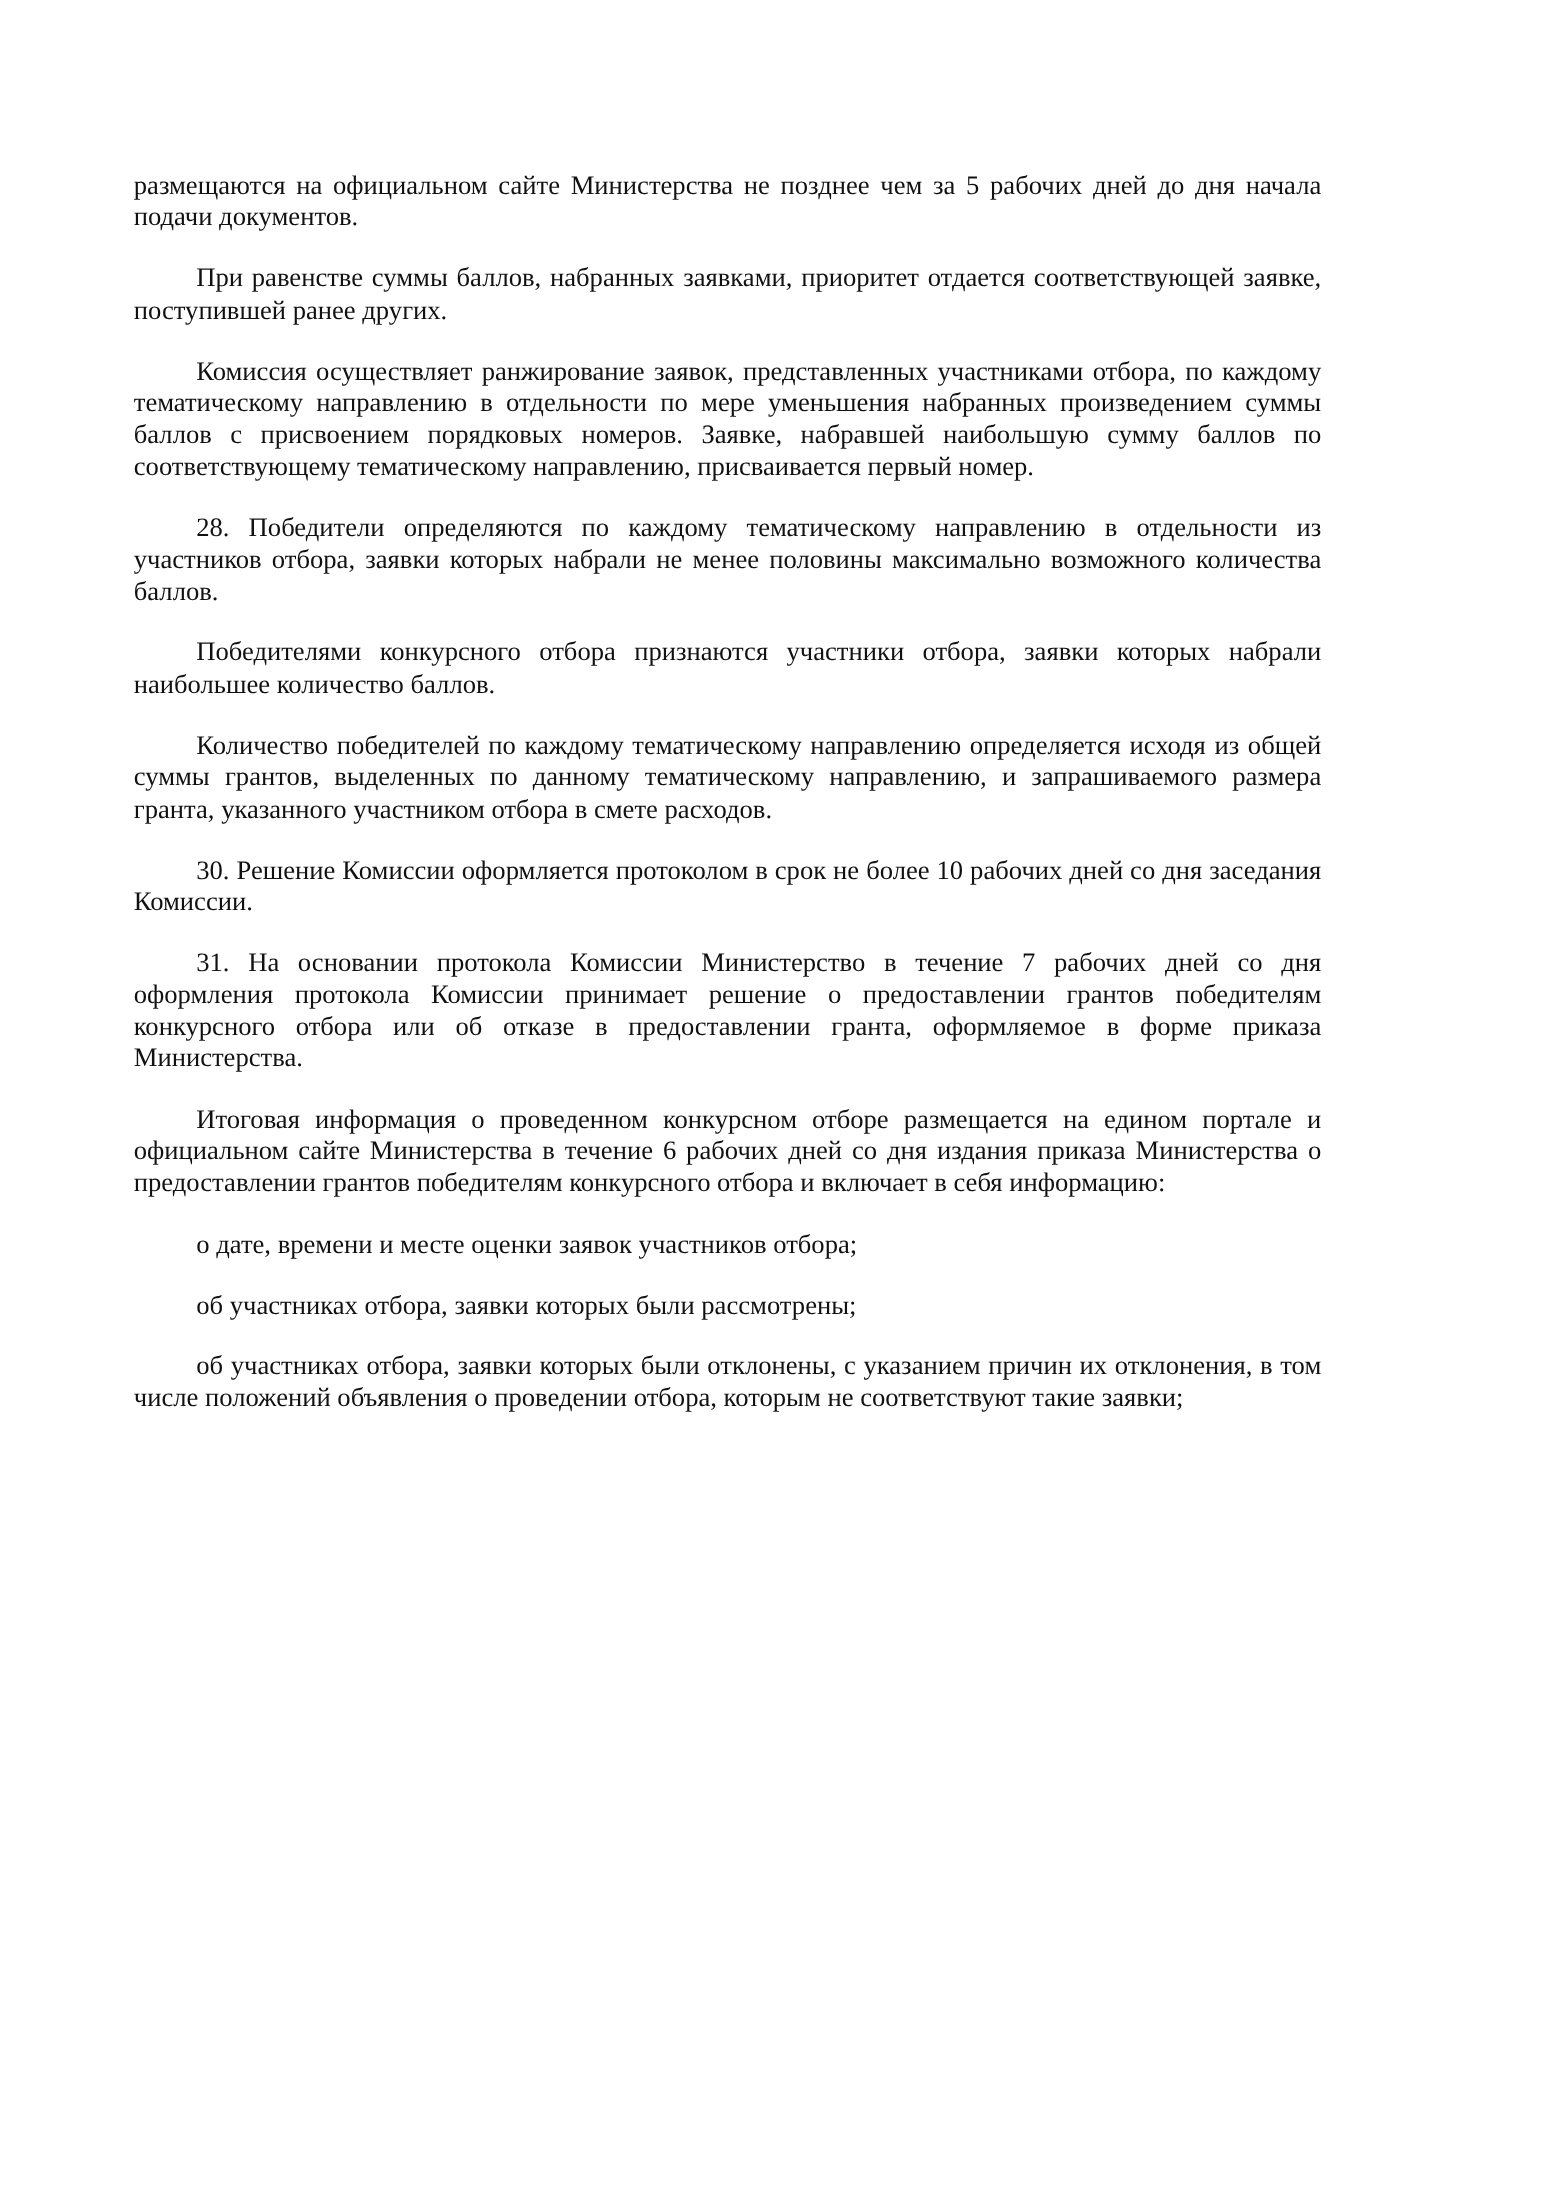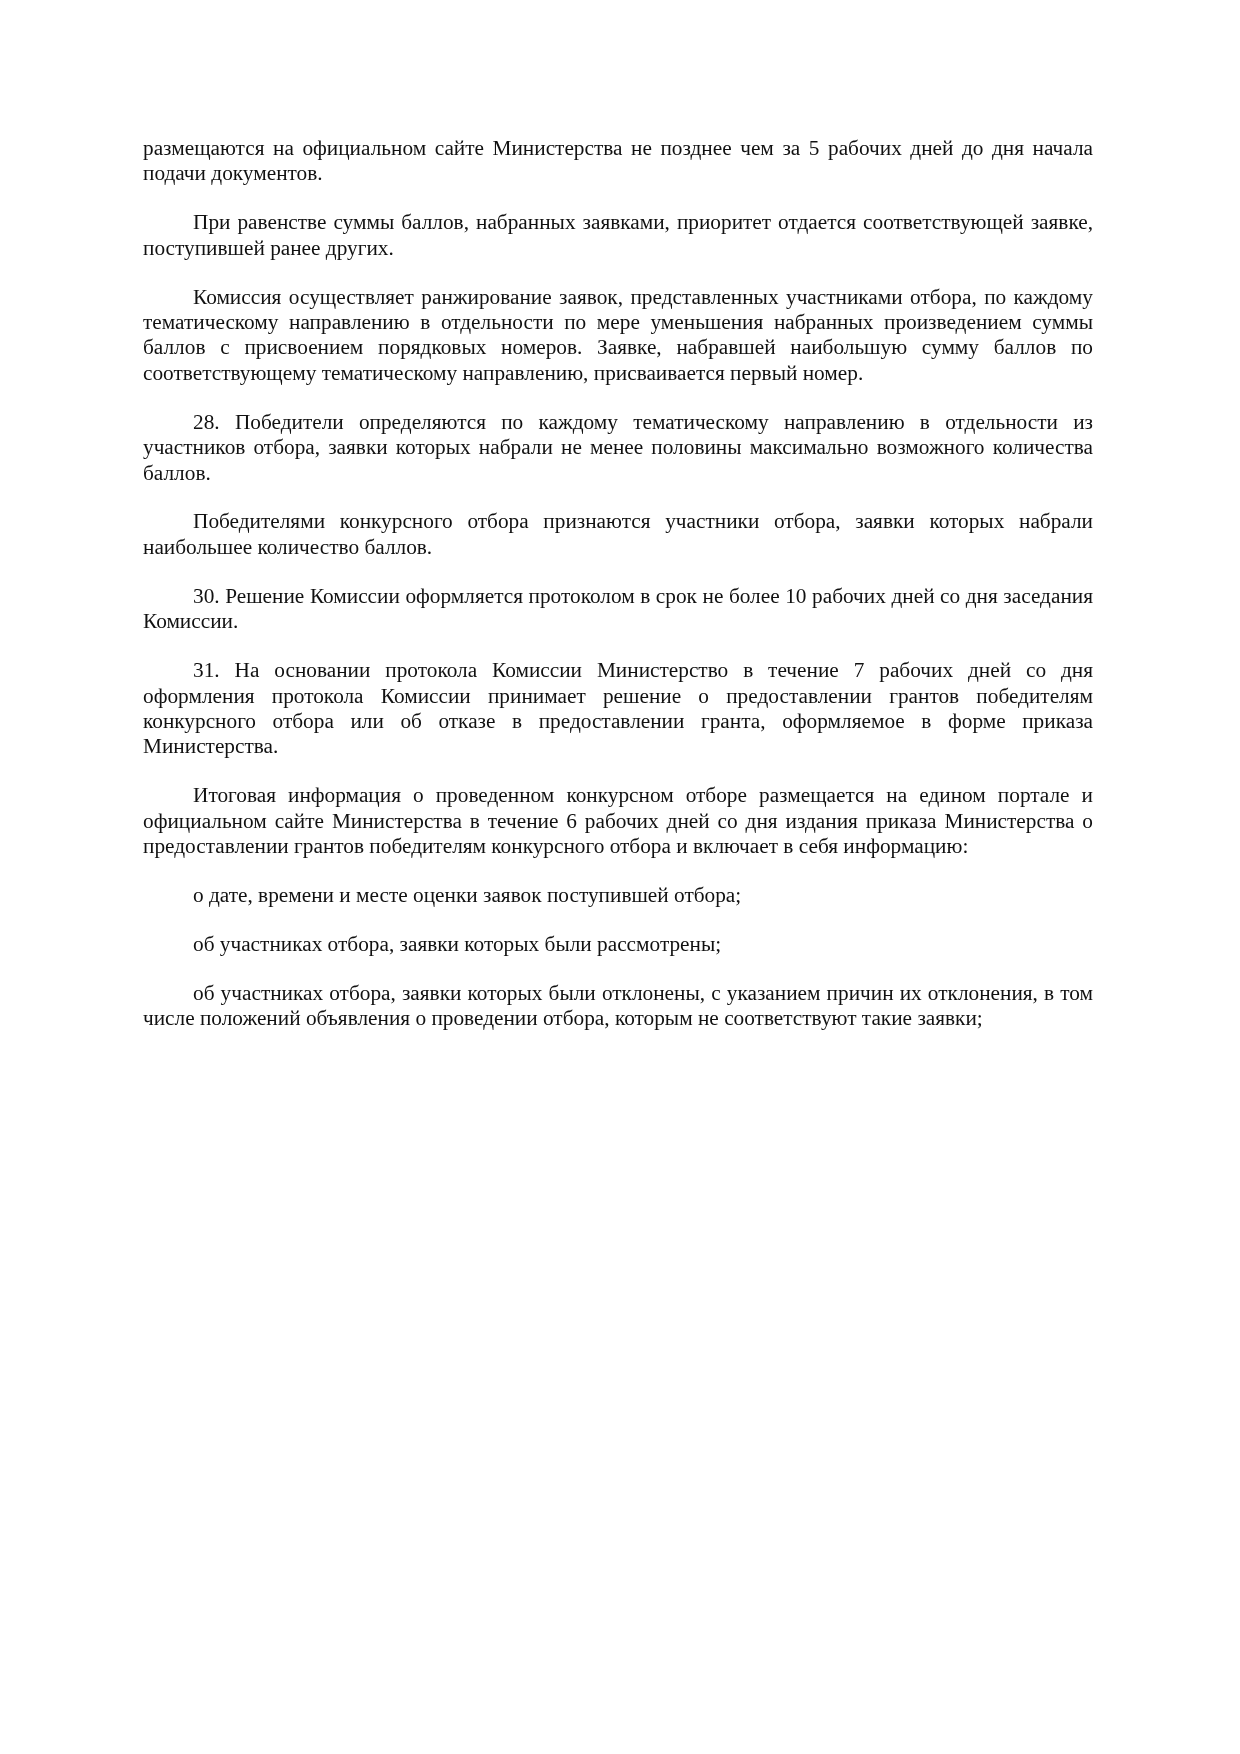--- a/index.html
+++ b/index.html
@@ -6,37 +6,37 @@
   body { width: 1240px; height: 1754px; position: relative; overflow: hidden; }
   .page {
     position: absolute;
     left: 107px;
     top: 136px;
     width: 950px;
     font-family: "Liberation Serif", "DejaVu Serif", serif;
     font-size: 21.3px;
     line-height: 25.4px;
     color: #111111;
-    margin-left: 36px;
   }
   .p {
     margin: 0 0 23.5px 0;
     text-align: justify;
     text-indent: 50px;
   }
   .p.noindent { text-indent: 0; }
 </style>
 </head>
 <body>
 
 <div class="page">
   <p class="p noindent">размещаются на официальном сайте Министерства не позднее чем за 5 рабочих дней до дня начала подачи документов.</p>
   <p class="p">При равенстве суммы баллов, набранных заявками, приоритет отдается соответствующей заявке, поступившей ранее других.</p>
   <p class="p">Комиссия осуществляет ранжирование заявок, представленных участниками отбора, по каждому тематическому направлению в отдельности по мере уменьшения набранных произведением суммы баллов с присвоением порядковых номеров. Заявке, набравшей наибольшую сумму баллов по соответствующему тематическому направлению, присваивается первый номер.</p>
   <p class="p">28. Победители определяются по каждому тематическому направлению в отдельности из участников отбора, заявки которых набрали не менее половины максимально возможного количества баллов.</p>
   <p class="p">Победителями конкурсного отбора признаются участники отбора, заявки которых набрали наибольшее количество баллов.</p>
+  <p class="p">Количество победителей по каждому тематическому направлению определяется исходя из общей суммы грантов, выделенных по данному тематическому направлению, и запрашиваемого размера гранта, указанного участником отбора в смете расходов.</p>
   <p class="p">30. Решение Комиссии оформляется протоколом в срок не более 10 рабочих дней со дня заседания Комиссии.</p>
   <p class="p">31. На основании протокола Комиссии Министерство в течение 7 рабочих дней со дня оформления протокола Комиссии принимает решение о предоставлении грантов победителям конкурсного отбора или об отказе в предоставлении гранта, оформляемое в форме приказа Министерства.</p>
   <p class="p">Итоговая информация о проведенном конкурсном отборе размещается на едином портале и официальном сайте Министерства в течение 6 рабочих дней со дня издания приказа Министерства о предоставлении грантов победителям конкурсного отбора и включает в себя информацию:</p>
-  <p class="p">о дате, времени и месте оценки заявок поступившей отбора;</p>
+  <p class="p">о дате, времени и месте оценки заявок участников отбора;</p>
   <p class="p">об участниках отбора, заявки которых были рассмотрены;</p>
   <p class="p">об участниках отбора, заявки которых были отклонены, с указанием причин их отклонения, в том числе положений объявления о проведении отбора, которым не соответствуют такие заявки;</p>
 </div>
 
 </body></html>

